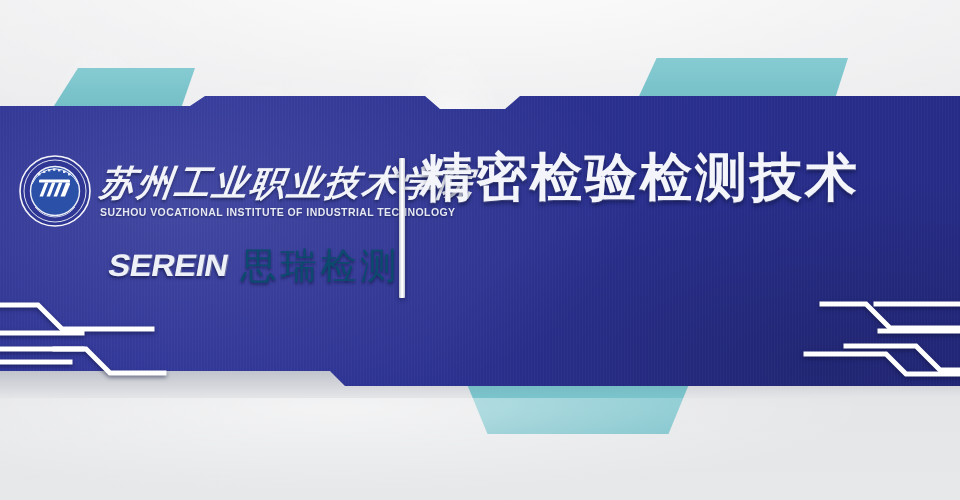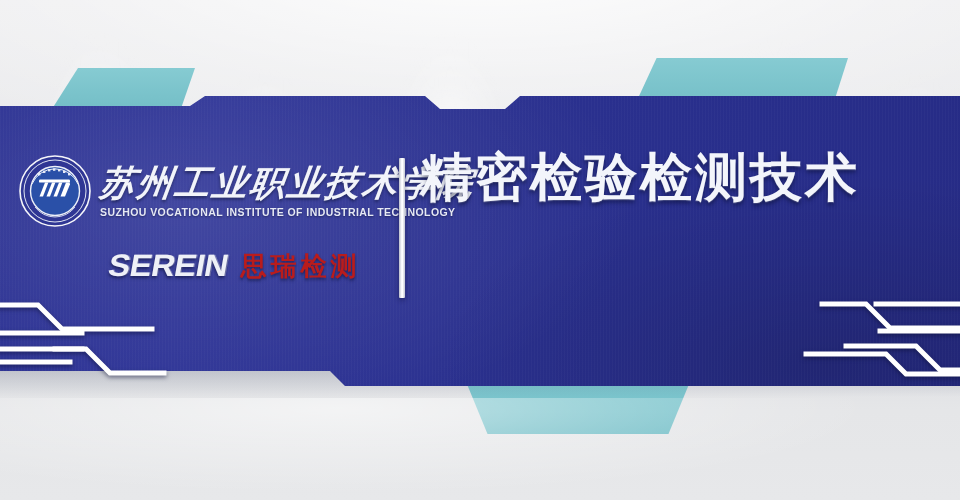--- a/index.html
+++ b/index.html
@@ -118,22 +118,22 @@
   }
   .serein-mark {
     font-family:"Liberation Sans", sans-serif;
     font-size:31px; line-height:34px; font-weight:700;
     color:#eef0f7; letter-spacing:-0.5px;
     transform:skewX(-10deg) scaleX(1.06);
     text-shadow:0 2px 3px rgba(10,14,50,.6), 1px 0 0 rgba(255,255,255,.35);
   }
   .serein-cn {
     font-family:"DejaVu Serif", serif;
-    font-size:26px; line-height:30px; font-weight:700;
-    color:#b91c1c; letter-spacing:4px;
+    font-size:36px; line-height:30px; font-weight:400;
+    color:#0c4a6e; letter-spacing:4px;
     text-shadow:0 2px 3px rgba(10,14,50,.55);
   }
 
   
   .divider {
     position:absolute; left:399px; top:62px; width:6px; height:140px;
     background:linear-gradient(90deg,#b9bcc9 0%,#f6f7fb 40%,#ffffff 58%,#c3c6d2 100%);
     border-radius:1px;
     box-shadow:0 2px 5px rgba(10,14,50,.45);
   }

